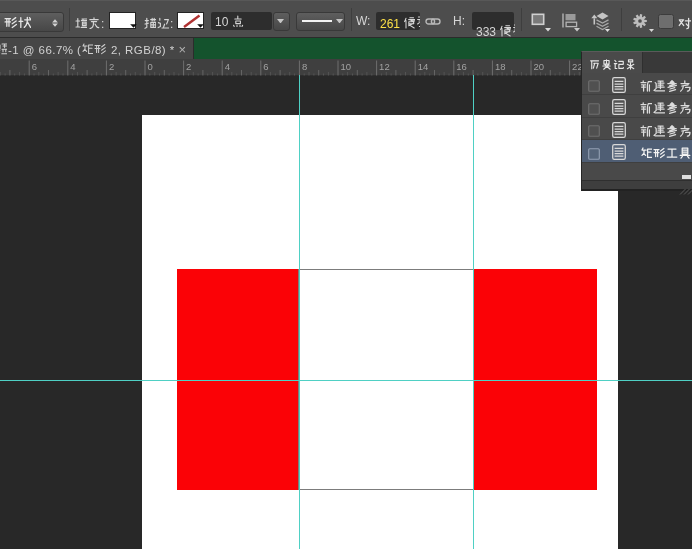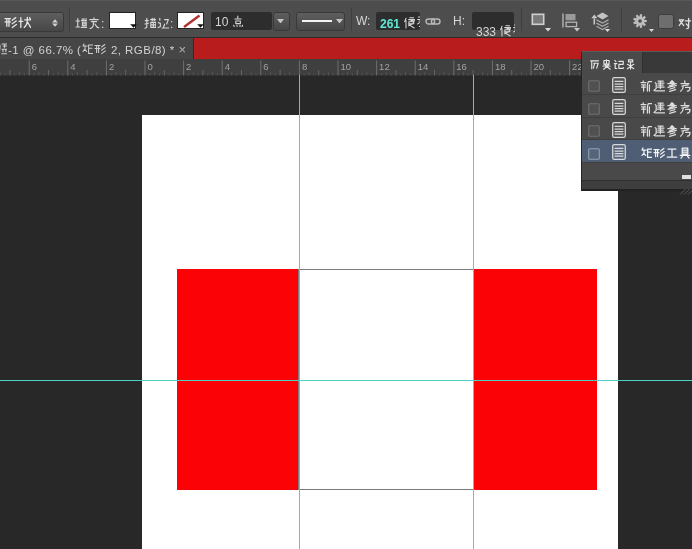--- a/index.html
+++ b/index.html
@@ -52,21 +52,21 @@
       <polygon points="0,0 7,0 3.5,4.5" fill="#c6c6c6"></polygon>
     </svg>
 <div class="btn" style="left:296px;top:11.5px;width:49px;height:19px;"></div>
 <div class="abs" style="left:302px;top:19.5px;width:30px;height:2.5px;background:#f2f2f2;"></div>
 <svg width="7" height="4.5" style="position:absolute;left:335.5px;top:18.5px;" viewBox="0 0 7 4.5">
       <polygon points="0,0 7,0 3.5,4.5" fill="#c6c6c6"></polygon>
     </svg>
 <div class="sep" style="left:351px;"></div>
 <div class="lbl" style="left:356px;top:14px;">W:</div>
 <div class="field" style="left:376px;top:11.5px;width:43.5px;"></div>
-<div class="abs" style="left:380px;top:14.5px;font-size:12px;color:#5eead4;white-space:nowrap;font-weight:bold;">261 <svg width="12" height="12" viewBox="0 0 12 12" style="display:inline-block;vertical-align:-1px;margin-right:1px;">
+<div class="abs" style="left:380px;top:14.5px;font-size:12px;color:#fde047;white-space:nowrap;">261 <svg width="12" height="12" viewBox="0 0 12 12" style="display:inline-block;vertical-align:-1px;margin-right:1px;">
         <path d="M3 1.2 1.6 4.6M3 3.6V11 M6.8.8h3.8M5.6 2.6h6.4M7 2.6C8.4 4 10 4.2 11.6 4M5.8 4.8h4.8v2H5.8zM5.6 8.8 11 6M5.8 7.6l5.4 3.4" stroke="#d6d6d6" stroke-width="1.05" fill="none" stroke-linecap="round" stroke-linejoin="round"></path>
       </svg><span style="display:inline-block;width:4px;overflow:hidden;vertical-align:-1px;"><svg width="12" height="12" viewBox="0 0 12 12" style="display:inline-block;vertical-align:-1px;margin-right:1px;">
           <path d="M6 .8v3.6M2.4 2h7.2M1.6 4.4h8.8M3 6h6M6 6v3M3.4 7.6 1.6 9M8.6 7.6l1.8 1.4M6 9c0 1.4-1 2.2-2.6 2.6M6.8 9.4c.8 1 1.8 1.6 3.2 1.8" stroke="#d6d6d6" stroke-width="1.05" fill="none" stroke-linecap="round" stroke-linejoin="round"></path>
         </svg></span></div>
 <svg class="abs" width="16" height="13" viewBox="0 0 16 13" style="left:425px;top:14.5px;">
       <rect x="1" y="4" width="8.6" height="5" rx="2.5" fill="none" stroke="#b8b8b8" stroke-width="1.4"></rect>
       <rect x="6.4" y="4" width="8.6" height="5" rx="2.5" fill="none" stroke="#b8b8b8" stroke-width="1.4"></rect>
     </svg>
 <div class="lbl" style="left:453px;top:14px;">H:</div>
 <div class="field" style="left:472px;top:11.5px;width:42px;"></div>
@@ -107,21 +107,21 @@
       <circle cx="8" cy="8" r="2.1" fill="#4d4d4d"></circle>
     </svg>
 <svg width="5" height="3" style="position:absolute;left:648.5px;top:28.5px;" viewBox="0 0 5 3">
       <polygon points="0,0 5,0 2.5,3" fill="#d9d9d9"></polygon>
     </svg>
 <div class="abs" style="left:657.5px;top:14px;width:16px;height:14.5px;background:#6e6e6e;border:1.5px solid #3c3c3c;border-radius:2.5px;box-sizing:border-box;"></div>
 <div class="abs" style="left:677.5px;top:15.5px;"><svg width="13" height="13" viewBox="0 0 12 12" style="display:inline-block;margin-right:1px;">
         <path d="M1.2 2.6h4M5 2.6 1.2 7.8M1.6 3.4l3.6 4.4 M6.8 3.6h5.2M9.8 1.4v7.8c0 1-.6 1.6-1.6 1.6M7.6 6.4l1.4 1.6" stroke="#e3e3e3" stroke-width="1.2" fill="none" stroke-linecap="round" stroke-linejoin="round"></path>
       </svg></div>
 </div>
-<div class="abs" style="left:0;top:38px;width:692px;height:21px;background:#b91c1c;">
+<div class="abs" style="left:0;top:38px;width:692px;height:21px;background:#14532d;">
 <div class="abs" style="left:0;top:0;width:194px;height:21px;background:#464646;border-right:1px solid #2c2c2c;box-sizing:border-box;"></div>
 <div class="abs" style="left:-5px;top:4.5px;white-space:nowrap;font-size:11.5px;color:#d2d2d2;letter-spacing:0.45px;"><svg width="12" height="12" viewBox="0 0 12 12" style="display:inline-block;vertical-align:-1px;margin-right:1px;">
         <path d="M1 2h4v3.4H1zM1 7h4M1.4 9.4h3.2M3 2v7.4 M7 1h5M8 3h3.6M9.6 1v3.6M7 6.2h5M8 6.2v2.6M10.8 6.2v2.6M6.8 10.8h5.6" stroke="#cfcfcf" stroke-width="1.05" fill="none" stroke-linecap="round" stroke-linejoin="round"></path>
       </svg>-1 @ 66.7% (<svg width="12" height="12" viewBox="0 0 12 12" style="display:inline-block;vertical-align:-1px;margin-right:1px;">
         <path d="M3 1 2 3M2.2 3h4M4 3v3.2M2 8.4l1.8-2 1.8 2 M7.6 2h4.4M7.6 2v8.4h4.4M7.6 5.2h3.4" stroke="#cfcfcf" stroke-width="1.05" fill="none" stroke-linecap="round" stroke-linejoin="round"></path>
       </svg><svg width="12" height="12" viewBox="0 0 12 12" style="display:inline-block;vertical-align:-1px;margin-right:1px;">
         <path d="M1 2.5h5M1 5.5h5M2.6 2.5v7M4.6 2.5v7 M10.8 1.5L7.6 4M11.2 4.6L7.6 7.2M11.4 7.8L7.6 10.6" stroke="#cfcfcf" stroke-width="1.05" fill="none" stroke-linecap="round" stroke-linejoin="round"></path>
       </svg> 2, RGB/8) *</div>
 <div class="abs" style="left:178.5px;top:4px;font-size:13px;color:#b2b2b2;">×</div>
 </div>

